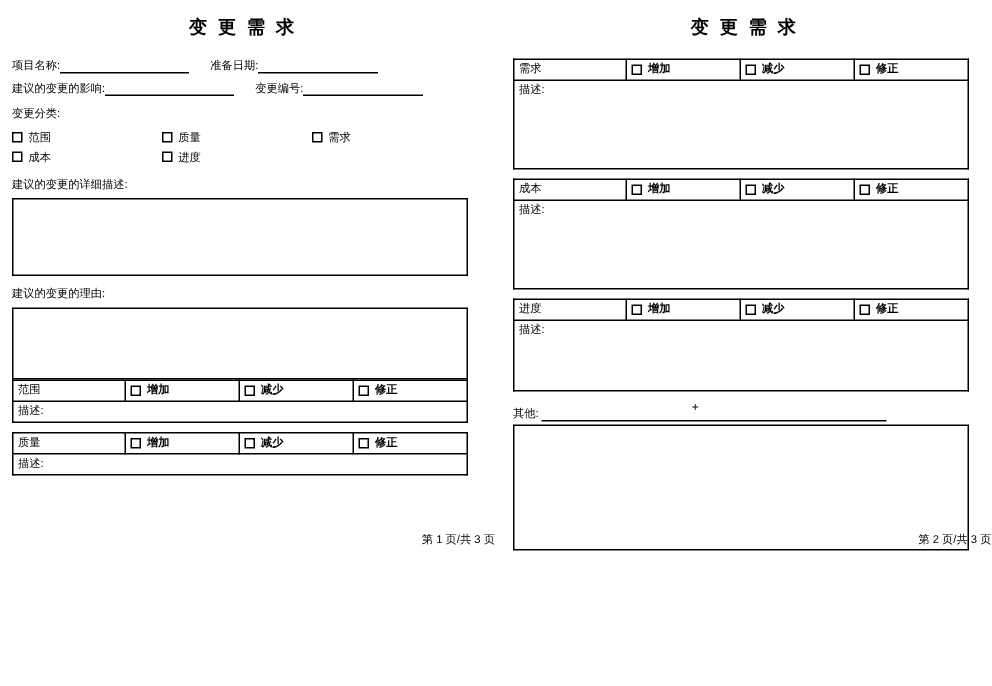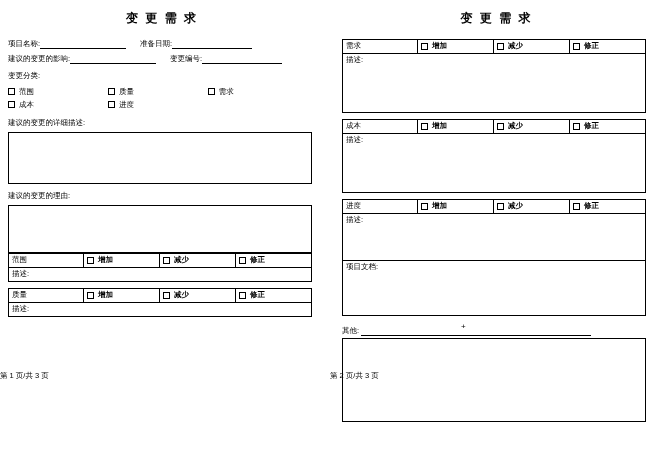--- a/index.html
+++ b/index.html
@@ -112,24 +112,24 @@
     height: 33px;
     vertical-align: top;
   }
   .opt-inner {
     display: flex;
     align-items: center;
     font-weight: bold;
   }
   .footer {
     position: absolute;
-    bottom: 8px;
+    bottom: 24px;
     left: 0;
     width: 100%;
-    text-align: left;
+    text-align: right;
     font-size: 7.5px;
   }
   
   table.grid-r {
     border-collapse: collapse;
     width: 304px;
     table-layout: fixed;
     font-size: 7.5px;
   }
   table.grid-r td {
@@ -380,23 +380,20 @@
       <td class="opt">
         <span class="opt-inner">
               <span class="box"></span>
               <span>修正</span>
             </span>
       </td>
     </tr>
     <tr class="r-desc-mid">
       <td colspan="4">描述:</td>
     </tr>
-    <tr class="r-docs">
-      <td colspan="4">项目文档:</td>
-    </tr>
   </tbody>
     </table>
 
   <div class="other-label">
     <span>其他:</span>
     <span class="other-line">
       <span class="plus-mark">+</span>
     </span>
   </div>
 

